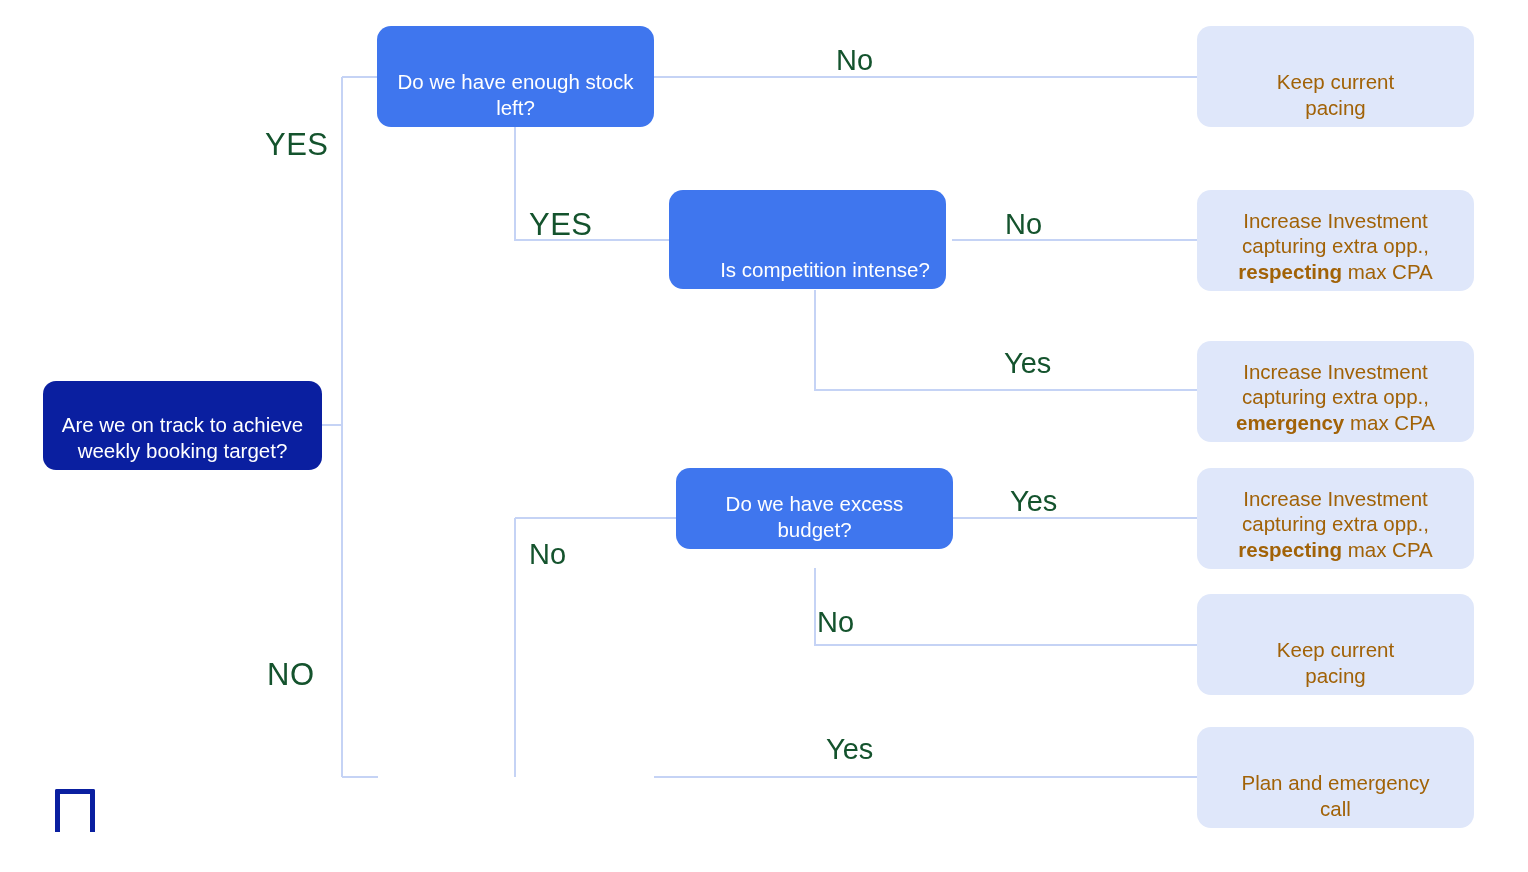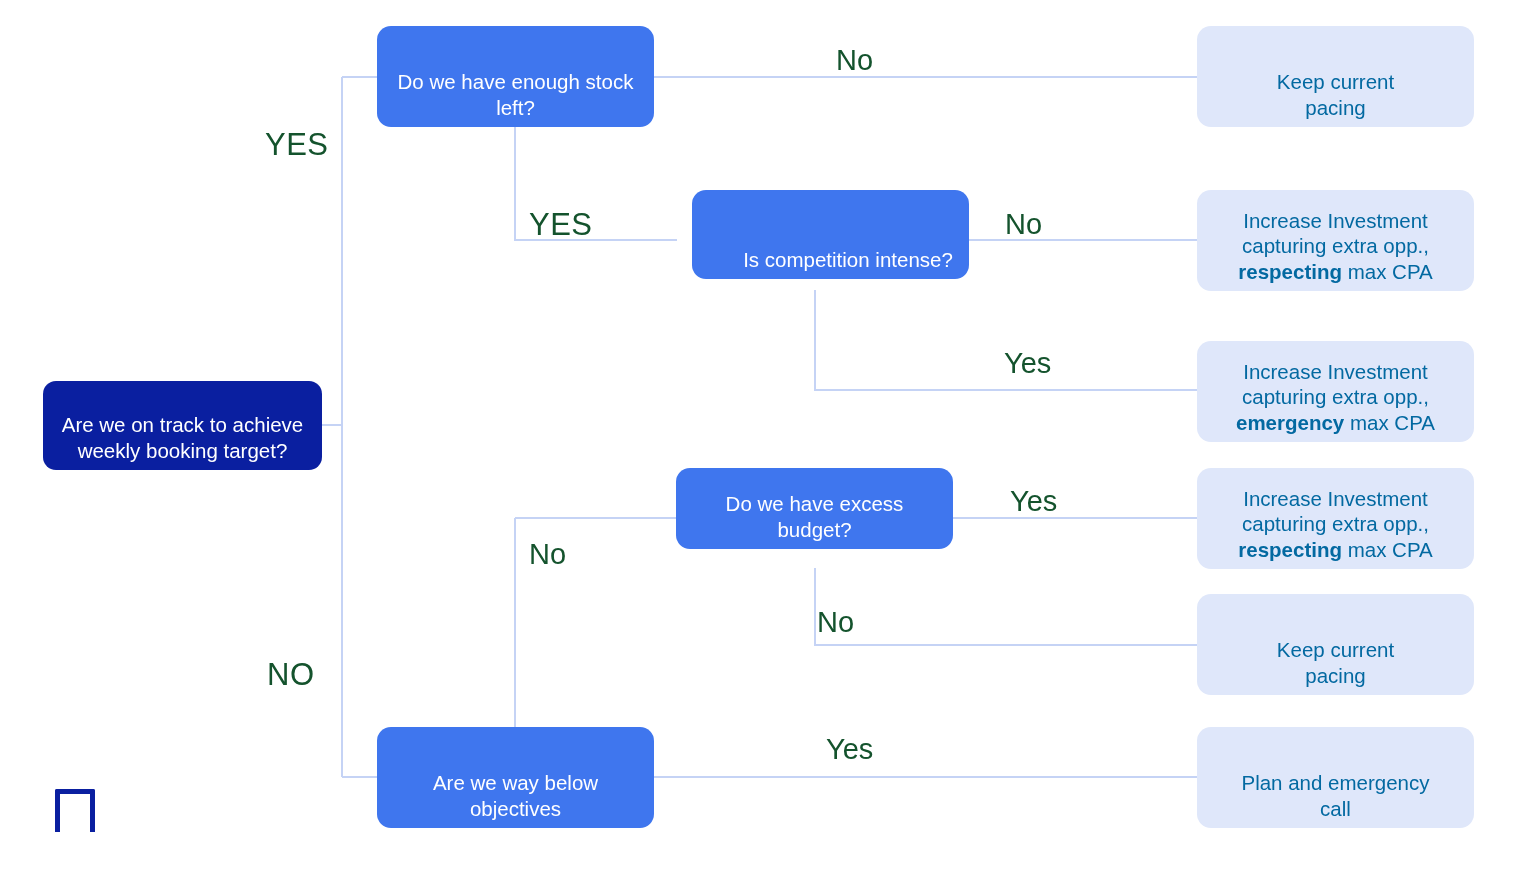--- a/index.html
+++ b/index.html
@@ -46,21 +46,21 @@
     font-size: 20.5px;
     border-radius: 13px;
   }
   .node-decision {
     background: #3F76EE;
     color: #ffffff;
     font-size: 20.5px;
   }
   .node-outcome {
     background: #DFE7FA;
-    color: #0369a1;
+    color: #a16207;
     font-size: 20.5px;
   }
   .node-outcome b { font-weight: 700; }
 
   
   .edge-label {
     position: absolute;
     font-weight: 400;
     color: #14532d;
     white-space: nowrap;
@@ -117,31 +117,28 @@
   </svg>
 
   <div class="node node-root" style="left:43px; top:381px; width:279px; height:89px;">
     <span>Are we on track to achieve weekly booking target?</span>
   </div>
 
   <div class="node node-decision" style="left:377px; top:26px; width:277px; height:101px;">
     <span>Do we have enough stock left?</span>
   </div>
 
-  <div class="node node-decision" style="left:692px; top:190px; width:277px; height:89px;padding-left:47px;">
+  <div class="node node-decision" style="left:669px; top:190px; width:277px; height:99px;padding-left:47px;">
     <span>Is competition intense?</span>
   </div>
 
   <div class="node node-decision" style="left:676px; top:468px; width:277px; height:81px;">
     <span>Do we have excess budget?</span>
   </div>
 
-  <div class="node node-decision" style="left:377px; top:727px; width:277px; height:101px;">
-    <span>Are we way below objectives</span>
-  </div>
 
   <div class="node node-outcome" style="left:1197px; top:26px; width:277px; height:101px;">
     <span>
       <span>Keep current</span><br>
       <span>pacing</span>
     </span>
   </div>
 
   <div class="node node-outcome" style="left:1197px; top:190px; width:277px; height:101px;">
     <span>

